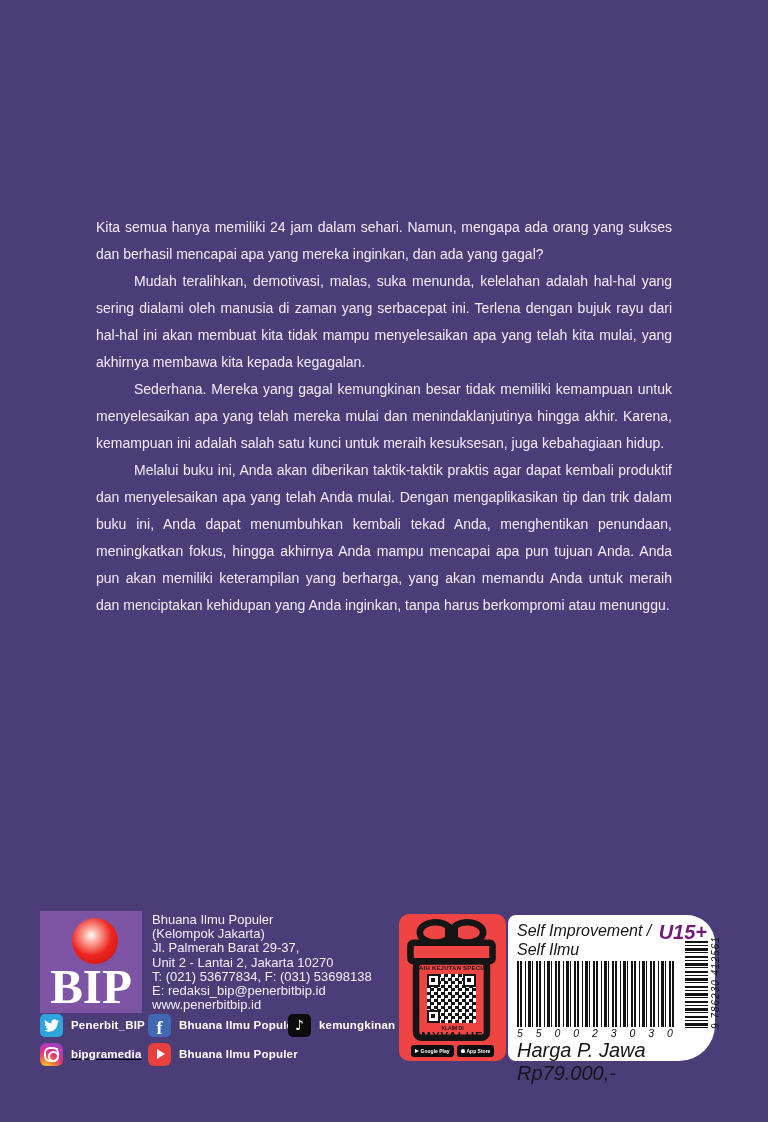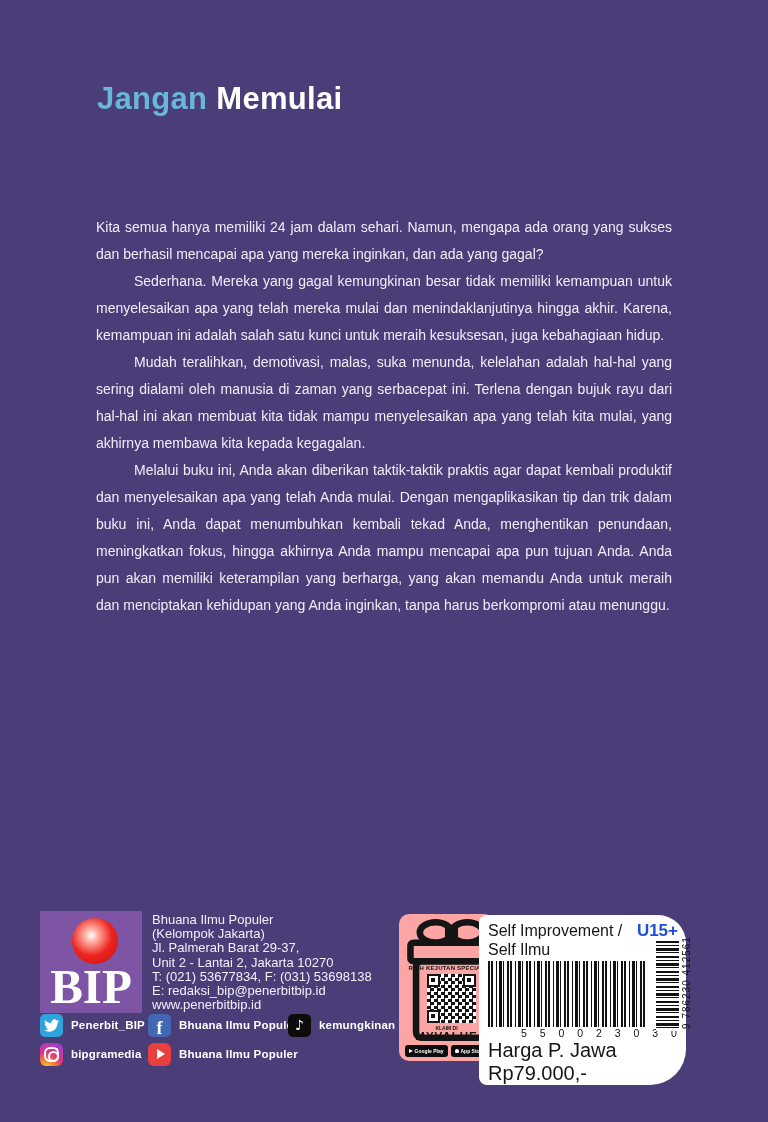--- a/index.html
+++ b/index.html
@@ -38,21 +38,21 @@
   .ic-fb span{position:relative;top:3px;}
   .ic-tt{background:#0c0c0c;color:#fff;font-size:14px;font-family:"DejaVu Sans",sans-serif;font-weight:bold;}
   .ic-ig{background:radial-gradient(circle at 25% 115%, #fdd54f 0%, #f28a2d 28%, #e0317f 55%, #b43dbb 78%, #7b42c1 100%);position:relative;border-radius:6px;}
   .ig-frame{position:absolute;inset:4px;border:2px solid #fff;border-radius:6px;}
   .ig-lens{position:absolute;left:8px;top:8px;width:7px;height:7px;border:2px solid #fff;border-radius:50%;}
   .ig-dot{position:absolute;right:5px;top:5px;width:2.5px;height:2.5px;background:#fff;border-radius:50%;}
   .ic-yt{background:#e83f3f;border-radius:6px;}
   .play-tri{width:0;height:0;border-left:8px solid #fff;border-top:5px solid transparent;border-bottom:5px solid transparent;margin-left:2px;}
 
   
-  .myvalue-box{position:absolute;left:399px;top:914px;width:95px;height:147px;background:#fca5a5;
+  .myvalue-box{position:absolute;left:399px;top:914px;width:107px;height:147px;background:#ef4444;
                border-radius:10px;}
   .gift-svg{position:absolute;left:4px;top:2px;}
   .mv-headline{position:absolute;left:0;right:0;top:51px;text-align:center;color:#141414;
                font-weight:bold;font-size:6px;letter-spacing:.2px;}
   .qr{position:absolute;left:28px;top:60px;width:49px;height:49px;background:#ffffff;
       background-image:repeating-conic-gradient(#151515 0% 25%, #ffffff 0% 50%);
       background-size:7px 7px;}
   .finder{position:absolute;width:13px;height:13px;border:2.5px solid #151515;background:#fff;box-sizing:border-box;}
   .finder::after{content:"";position:absolute;left:2px;top:2px;width:4px;height:4px;background:#151515;}
   .f-tl{left:0;top:0;} .f-tr{right:0;top:0;} .f-bl{left:0;bottom:0;}
@@ -60,52 +60,51 @@
             font-weight:bold;font-size:5px;}
   .mv-brand{position:absolute;left:0;right:0;top:116px;text-align:center;color:#141414;
             font-weight:bold;font-size:11.5px;letter-spacing:1px;}
   .badges{position:absolute;left:0;right:0;top:131px;display:flex;justify-content:center;gap:3px;}
   .store-badge{background:#0d0d0d;color:#fff;border-radius:3px;height:12px;display:flex;
                align-items:center;gap:2px;padding:0 4px;font-size:5px;font-weight:bold;}
   .mini-tri{width:0;height:0;border-left:4px solid #fff;border-top:2.5px solid transparent;border-bottom:2.5px solid transparent;}
   .mini-apple{width:4px;height:4px;background:#fff;border-radius:50% 50% 40% 40%;}
 
   
-  .retail-box{position:absolute;left:479px;top:915px;width:207px;height:170px;background:#ffffff;
-              border-radius:8px 28px 36px 8px;}
+  .retail-box{position:absolute;left:508px;top:915px;width:207px;height:146px;background:#ffffff;
+              border-radius:8px 28px 36px 8px;font-style:italic;}
   .category{position:absolute;left:9px;top:6px;color:#161616;font-size:16px;line-height:19px;}
-  .age-rating{position:absolute;right:8px;top:6px;color:#1d4ed8;font-weight:bold;font-size:17px;}
+  .age-rating{position:absolute;right:8px;top:6px;color:#701a75;font-weight:bold;font-size:20px;}
   .barcode-main{position:absolute;left:9px;top:46px;width:160px;height:66px;
     background-image:repeating-linear-gradient(90deg,
       #121212 0 2px, #fff 2px 3px, #121212 3px 5px, #fff 5px 8px, #121212 8px 9px,
       #fff 9px 11px, #121212 11px 14px, #fff 14px 15px, #121212 15px 16px, #fff 16px 19px);}
   .barcode-digits{position:absolute;left:9px;top:112px;width:160px;color:#111;
-                  font-size:10.5px;letter-spacing:5px;white-space:nowrap;margin-left:33px;}
+                  font-size:10.5px;letter-spacing:5px;white-space:nowrap;}
   .isbn-bars{position:absolute;left:177px;top:26px;width:23px;height:90px;
     background-image:repeating-linear-gradient(180deg,
       #121212 0 2px, #fff 2px 4px, #121212 4px 5px, #fff 5px 7px, #121212 7px 10px,
       #fff 10px 11px, #121212 11px 12px, #fff 12px 15px);}
   .isbn-num{position:absolute;left:142px;top:62px;width:130px;color:#111;font-size:10px;
             letter-spacing:1px;transform:rotate(-90deg);transform-origin:center;text-align:center;
             white-space:nowrap;}
   .price{position:absolute;left:9px;top:124px;color:#161616;font-size:20px;}
 </style>
 </head>
 <body>
 
 <div class="page">
 
   <div class="title">
-    <div><span class="blue gap">Jangan</span><span class="white">Memulai</span></div>
   </div>
 
   <div class="synopsis">
     <p>Kita semua hanya memiliki 24 jam dalam sehari. Namun, mengapa ada orang yang sukses dan berhasil mencapai apa yang mereka inginkan, dan ada yang gagal?</p>
+    <p>Mudah teralihkan, demotivasi, malas, suka menunda, kelelahan adalah hal-hal yang sering dialami oleh manusia di zaman yang serbacepat ini. Terlena dengan bujuk rayu dari hal-hal ini akan membuat kita tidak mampu menyelesaikan apa yang telah kita mulai, yang akhirnya membawa kita kepada kegagalan.</p>
     <p>Sederhana. Mereka yang gagal kemungkinan besar tidak memiliki kemampuan untuk menyelesaikan apa yang telah mereka mulai dan menindaklanjutinya hingga akhir. Karena, kemampuan ini adalah salah satu kunci untuk meraih kesuksesan, juga kebahagiaan hidup.</p>
-    <p>Mudah teralihkan, demotivasi, malas, suka menunda, kelelahan adalah hal-hal yang sering dialami oleh manusia di zaman yang serbacepat ini. Terlena dengan bujuk rayu dari hal-hal ini akan membuat kita tidak mampu menyelesaikan apa yang telah kita mulai, yang akhirnya membawa kita kepada kegagalan.</p>
     <p>Melalui buku ini, Anda akan diberikan taktik-taktik praktis agar dapat kembali produktif dan menyelesaikan apa yang telah Anda mulai. Dengan mengaplikasikan tip dan trik dalam buku ini, Anda dapat menumbuhkan kembali tekad Anda, menghentikan penundaan, meningkatkan fokus, hingga akhirnya Anda mampu mencapai apa pun tujuan Anda. Anda pun akan memiliki keterampilan yang berharga, yang akan memandu Anda untuk meraih dan menciptakan kehidupan yang Anda inginkan, tanpa harus berkompromi atau menunggu.</p>
   </div>
 
   <div class="bip-logo">
     <div class="bip-circle"></div>
     <div class="bip-text">BIP</div>
   </div>
 
   <div class="publisher">
     <div>Bhuana Ilmu Populer</div>
@@ -131,21 +130,21 @@
       </span>
     <span class="label">Bhuana Ilmu Populer</span>
   </div>
   <div class="soc" style="left:288px;top:1013px;">
     <span class="icon ic-tt">
         <span>♪</span>
       </span>
     <span class="label">kemungkinan</span>
   </div>
 
-  <div class="soc" style="left:40px;top:1042px;">
+  <div class="soc" style="left:40px;top:1042px;text-decoration:underline;">
     <span class="icon ic-ig">
       <span class="ig-frame"></span>
       <span class="ig-lens"></span>
       <span class="ig-dot"></span>
     </span>
     <span class="label">bipgramedia</span>
   </div>
   <div class="soc" style="left:148px;top:1042px;">
     <span class="icon ic-yt">
         <span class="play-tri"></span>

